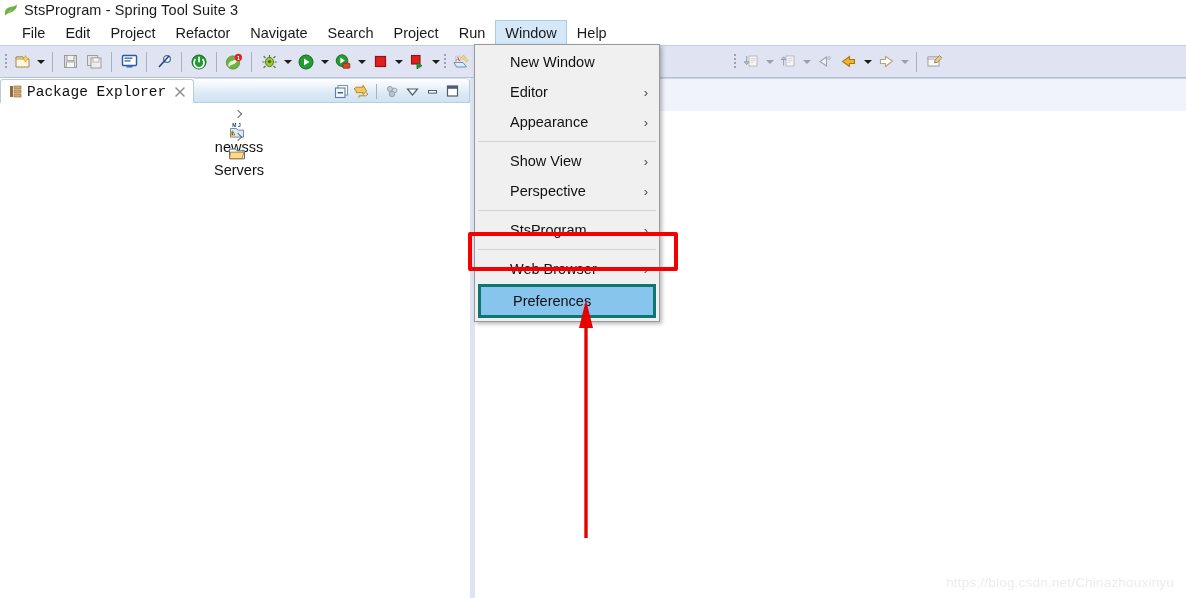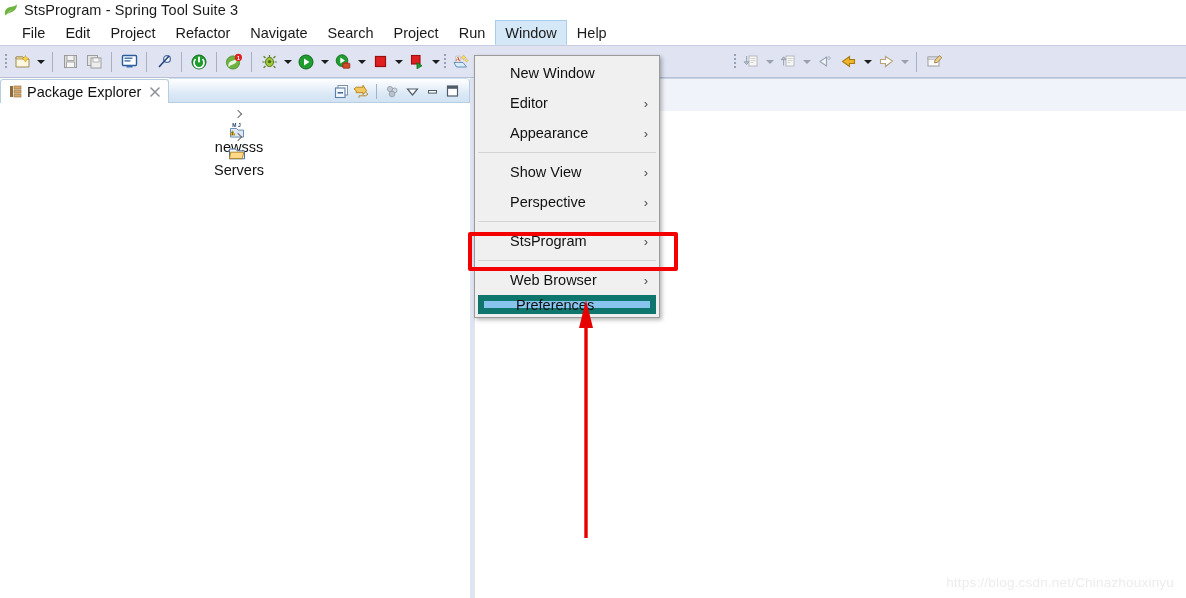--- a/index.html
+++ b/index.html
@@ -141,20 +141,21 @@
     flex-direction: column;
     background: #ffffff;
     position: relative;
   }
   .view-tabrow {
     height: 25px;
     display: flex;
     align-items: flex-end;
     background: #ffffff;
     position: relative;
+    font-family: Liberation Mono, monospace;
   }
   .view-tabrow::after {
     content: "";
     position: absolute;
     left: 0; right: 0; bottom: 0;
     height: 1px;
     background: #b6cee0;
   }
   .view-tab {
     height: 24px;
@@ -272,21 +273,21 @@
   }
   .editor-canvas {
     flex: 1 1 auto;
     background: #ffffff;
   }
 
   
   .dropdown {
     position: absolute;
     left: 474px;
-    top: 55px;
+    top: 44px;
     width: 186px;
     background: #f0f0f0;
     border: 1px solid #9a9a9a;
     box-shadow: 2px 2px 4px rgba(0,0,0,0.28);
     padding: 2px 0 3px 0;
     box-sizing: border-box;
     z-index: 60;
   }
   .dd-item {
     height: 30px;
@@ -304,24 +305,24 @@
     position: absolute;
     right: 11px;
     top: 50%;
     transform: translateY(-50%);
     font-size: 13px;
     color: #4a4a4a;
     line-height: 1;
   }
   .dd-item.selected {
     background: #87c5ef;
-    border: 6px solid #0f766e;
+    border: 3px solid #0f766e;
     margin: 0 3px;
     padding-left: 32px;
-    height: 19px;
+    height: 34px;
   }
   .dd-sep {
     height: 1px;
     background: #d3d3d3;
     margin: 4px 3px 4px 3px;
   }
 
   
   .red-box {
     position: absolute;

